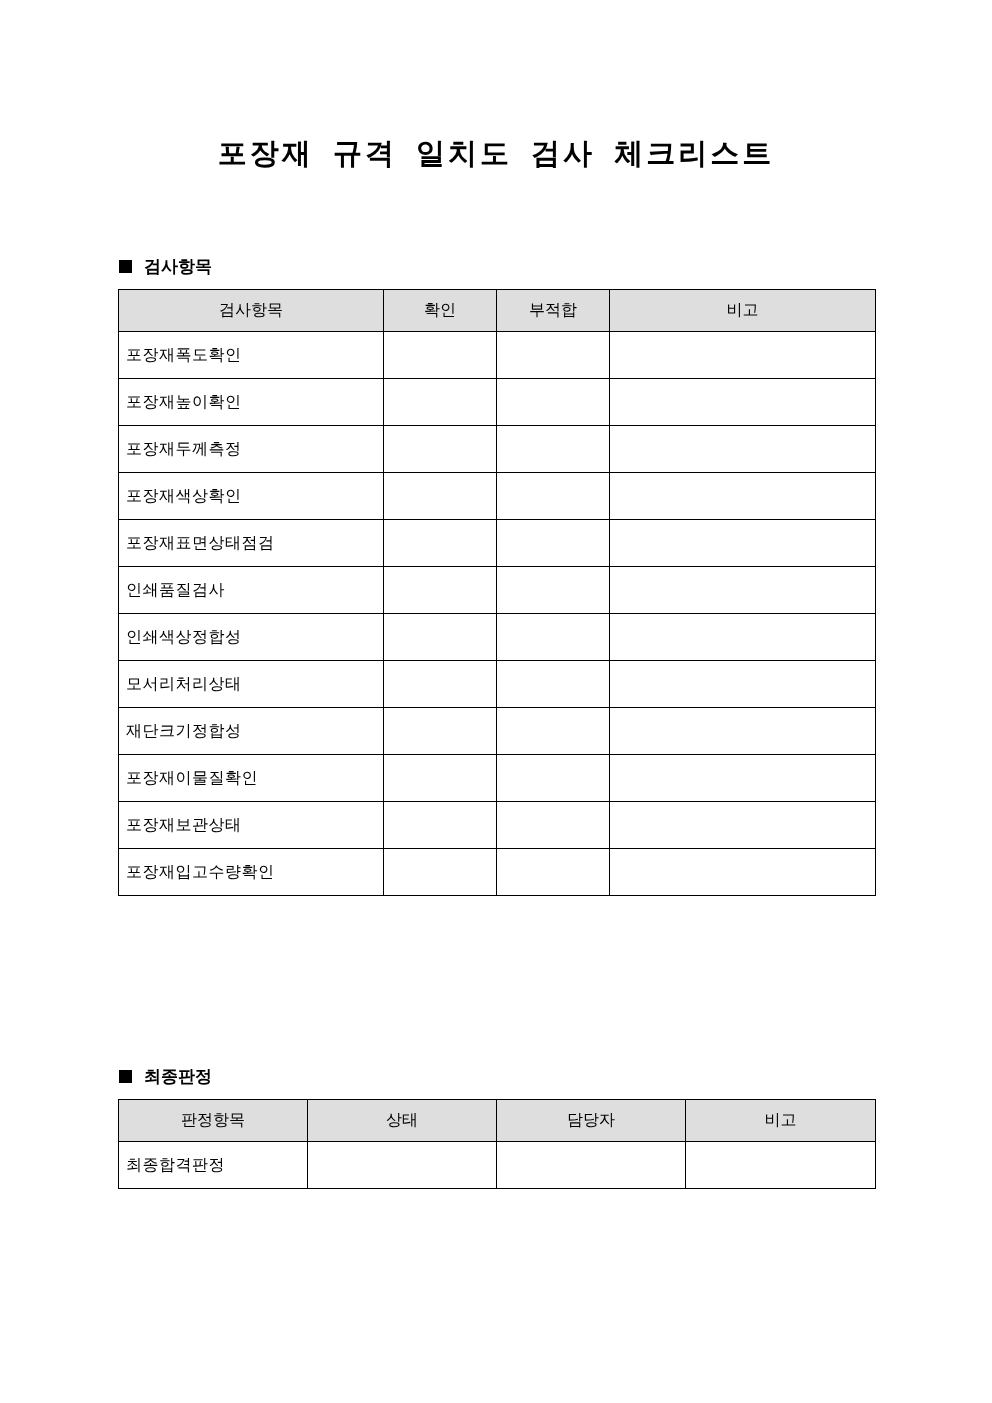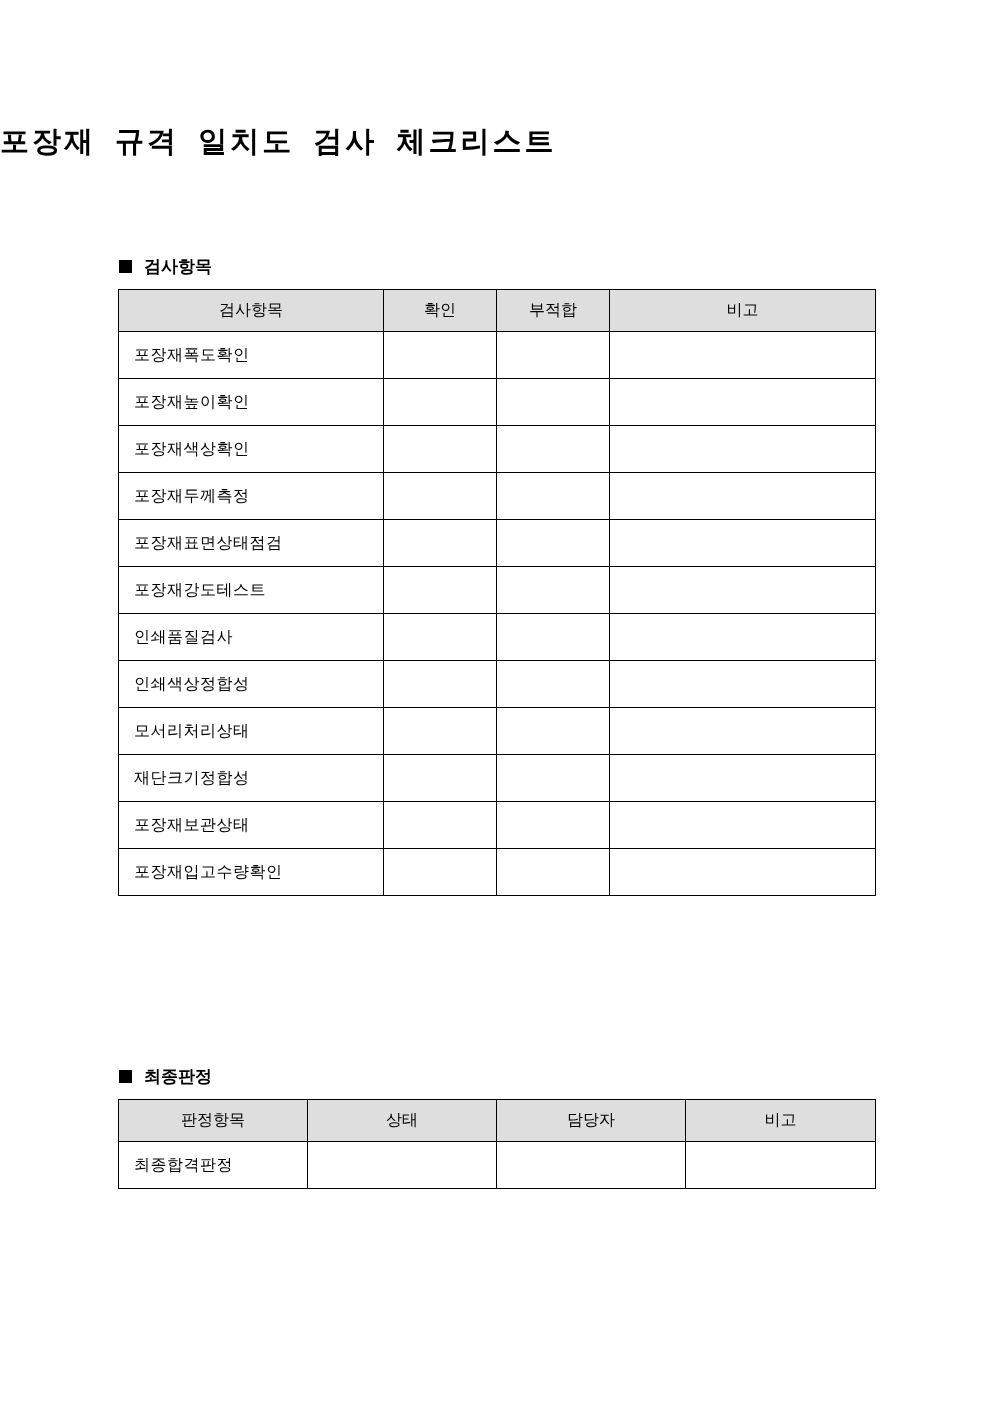--- a/index.html
+++ b/index.html
@@ -1,41 +1,41 @@
 <!DOCTYPE html>
 <html><head>
 <meta charset="utf-8">
 <style>
   html, body { margin: 0; padding: 0; background: #ffffff; }
   body {
     width: 992px; height: 1403px; position: relative; overflow: hidden;
     font-family: "DejaVu Sans", "Liberation Sans", sans-serif; color: #000;
   }
   .title {
-    position: absolute; left: 0; top: 122px; width: 992px; 
+    position: absolute; left: 0; top: 134px; width: 992px; text-align: center;
     font-size: 29px; font-weight: bold; letter-spacing: 3px; word-spacing: 6px;
   }
   .section-heading {
     position: absolute; left: 119px; font-size: 17px; font-weight: bold;
     display: flex; align-items: center;
   }
   .section-heading .square {
     display: inline-block; width: 13px; height: 13px; background: #000;
     margin-right: 12px;
   }
   table {
     position: absolute; left: 118px; border-collapse: collapse; table-layout: fixed;
     font-size: 16px;
   }
   th, td { border: 1.5px solid #000; padding: 0; }
   th {
     background: #dedede; font-weight: normal; text-align: center; height: 41px;
   }
   td { height: 46px; }
-  td.item { padding-left: 15px; text-align: left; letter-spacing: 0.5px; }
+  td.item { padding-left: 7px; text-align: left; letter-spacing: 0.5px; }
   #t1 { top: 289px; width: 757px; }
   #t2 { top: 1099px; width: 757px; border-radius: 29px; }
 </style>
 </head>
 <body>
 
 <div class="title">포장재 규격 일치도 검사 체크리스트</div>
 
 <div class="section-heading" style="top:255px;">
   <span class="square"></span>
@@ -64,39 +64,33 @@
         <td></td>
         <td></td>
       </tr>
       <tr>
         <td class="item">포장재높이확인</td>
         <td></td>
         <td></td>
         <td></td>
       </tr>
       <tr>
+        <td class="item">포장재두께측정</td>
+        <td></td>
+        <td></td>
+        <td></td>
+      </tr>
+      <tr>
         <td class="item">포장재색상확인</td>
         <td></td>
         <td></td>
         <td></td>
       </tr>
       <tr>
-        <td class="item">포장재두께측정</td>
-        <td></td>
-        <td></td>
-        <td></td>
-      </tr>
-      <tr>
         <td class="item">포장재표면상태점검</td>
-        <td></td>
-        <td></td>
-        <td></td>
-      </tr>
-      <tr>
-        <td class="item">포장재강도테스트</td>
         <td></td>
         <td></td>
         <td></td>
       </tr>
       <tr>
         <td class="item">인쇄품질검사</td>
         <td></td>
         <td></td>
         <td></td>
       </tr>
@@ -107,20 +101,26 @@
         <td></td>
       </tr>
       <tr>
         <td class="item">모서리처리상태</td>
         <td></td>
         <td></td>
         <td></td>
       </tr>
       <tr>
         <td class="item">재단크기정합성</td>
+        <td></td>
+        <td></td>
+        <td></td>
+      </tr>
+      <tr>
+        <td class="item">포장재이물질확인</td>
         <td></td>
         <td></td>
         <td></td>
       </tr>
       <tr>
         <td class="item">포장재보관상태</td>
         <td></td>
         <td></td>
         <td></td>
       </tr>

